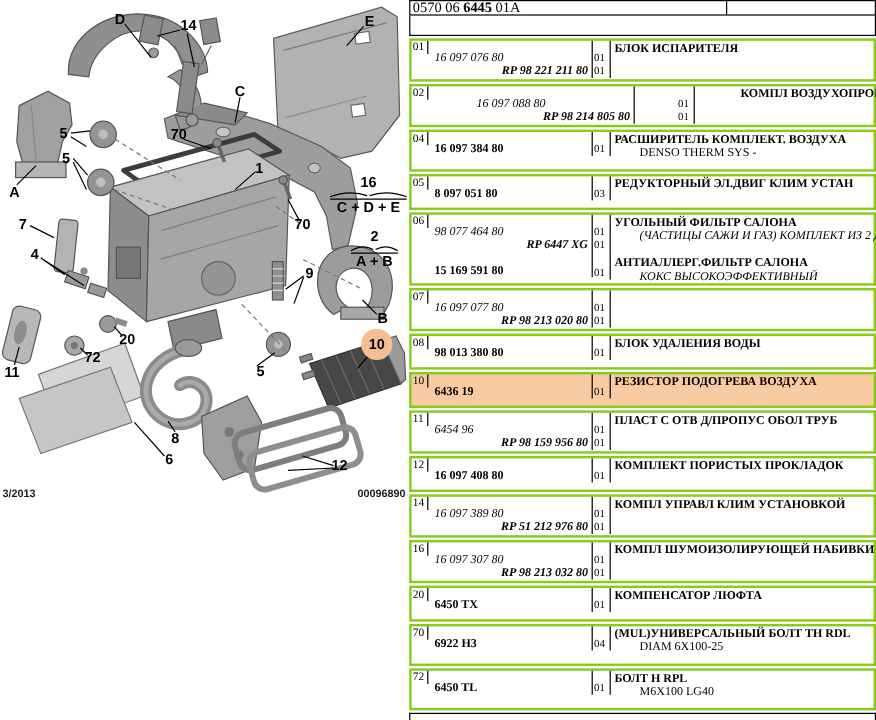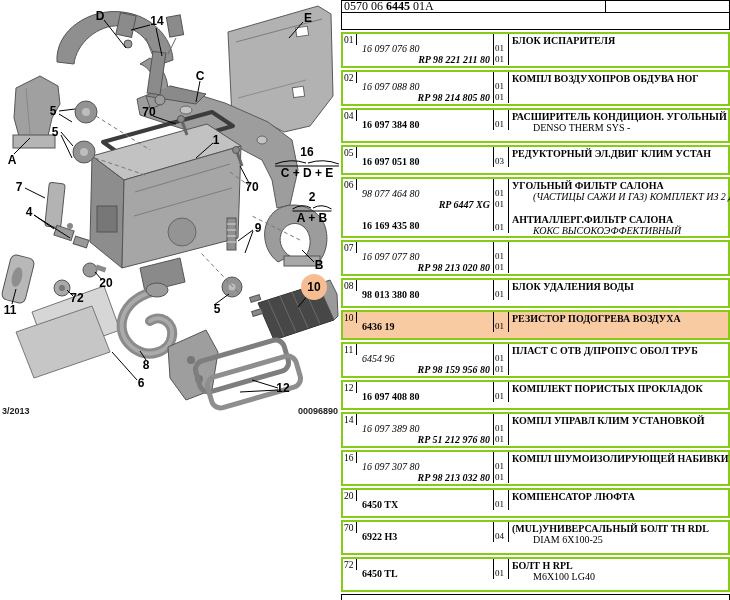--- a/index.html
+++ b/index.html
@@ -262,21 +262,21 @@
             <div class="qty">01</div>
             <div class="qty">01</div>
           </div>
         </div>
     <div class="c-desc">
           <div class="entry de">
             <div class="dtitle">БЛОК ИСПАРИТЕЛЯ</div>
           </div>
         </div>
   </div>
-      <div class="trow" style="min-height: 36px;">
+      <div class="trow" style="min-height: 36px; gap: 35px;">
     <div class="c-idx">02</div>
     <div class="c-part">
           <div class="entry pe">
             <div class="pn it">16 097 088 80</div>
             <div class="rp">RP 98 214 805 80</div>
           </div>
         </div>
     <div class="c-qty">
           <div class="entry qe">
             <div class="qty">01</div>
@@ -296,30 +296,30 @@
             <div class="pn">16 097 384 80</div>
           </div>
         </div>
     <div class="c-qty">
           <div class="entry qe">
             <div class="qty">01</div>
           </div>
         </div>
     <div class="c-desc">
           <div class="entry de">
-            <div class="dtitle">РАСШИРИТЕЛЬ КОНДИЦИОН. УГОЛЬНЫЙ</div>
+            <div class="dtitle">РАСШИРИТЕЛЬ КОМПЛЕКТ. ВОЗДУХА</div>
             <div class="dsub">DENSO THERM SYS -</div>
           </div>
         </div>
   </div>
       <div class="trow" style="min-height: 30px;">
     <div class="c-idx">05</div>
     <div class="c-part">
           <div class="entry pe">
-            <div class="pn">16 097 051 80</div>
+            <div class="pn">8 097 051 80</div>
           </div>
         </div>
     <div class="c-qty">
           <div class="entry qe">
             <div class="qty">03</div>
           </div>
         </div>
     <div class="c-desc">
           <div class="entry de">
             <div class="dtitle">РЕДУКТОРНЫЙ ЭЛ.ДВИГ КЛИМ УСТАН</div>
@@ -327,21 +327,21 @@
         </div>
   </div>
       <div class="trow" style="min-height: 56px;">
     <div class="c-idx">06</div>
     <div class="c-part">
           <div class="entry pe">
             <div class="pn it">98 077 464 80</div>
             <div class="rp">RP 6447 XG</div>
           </div>
           <div class="entry pe second">
-            <div class="pn">16 169 435 80</div>
+            <div class="pn">15 169 591 80</div>
           </div>
         </div>
     <div class="c-qty">
           <div class="entry qe">
             <div class="qty">01</div>
             <div class="qty">01</div>
           </div>
           <div class="entry qe second">
             <div class="qty">01</div>
           </div>

